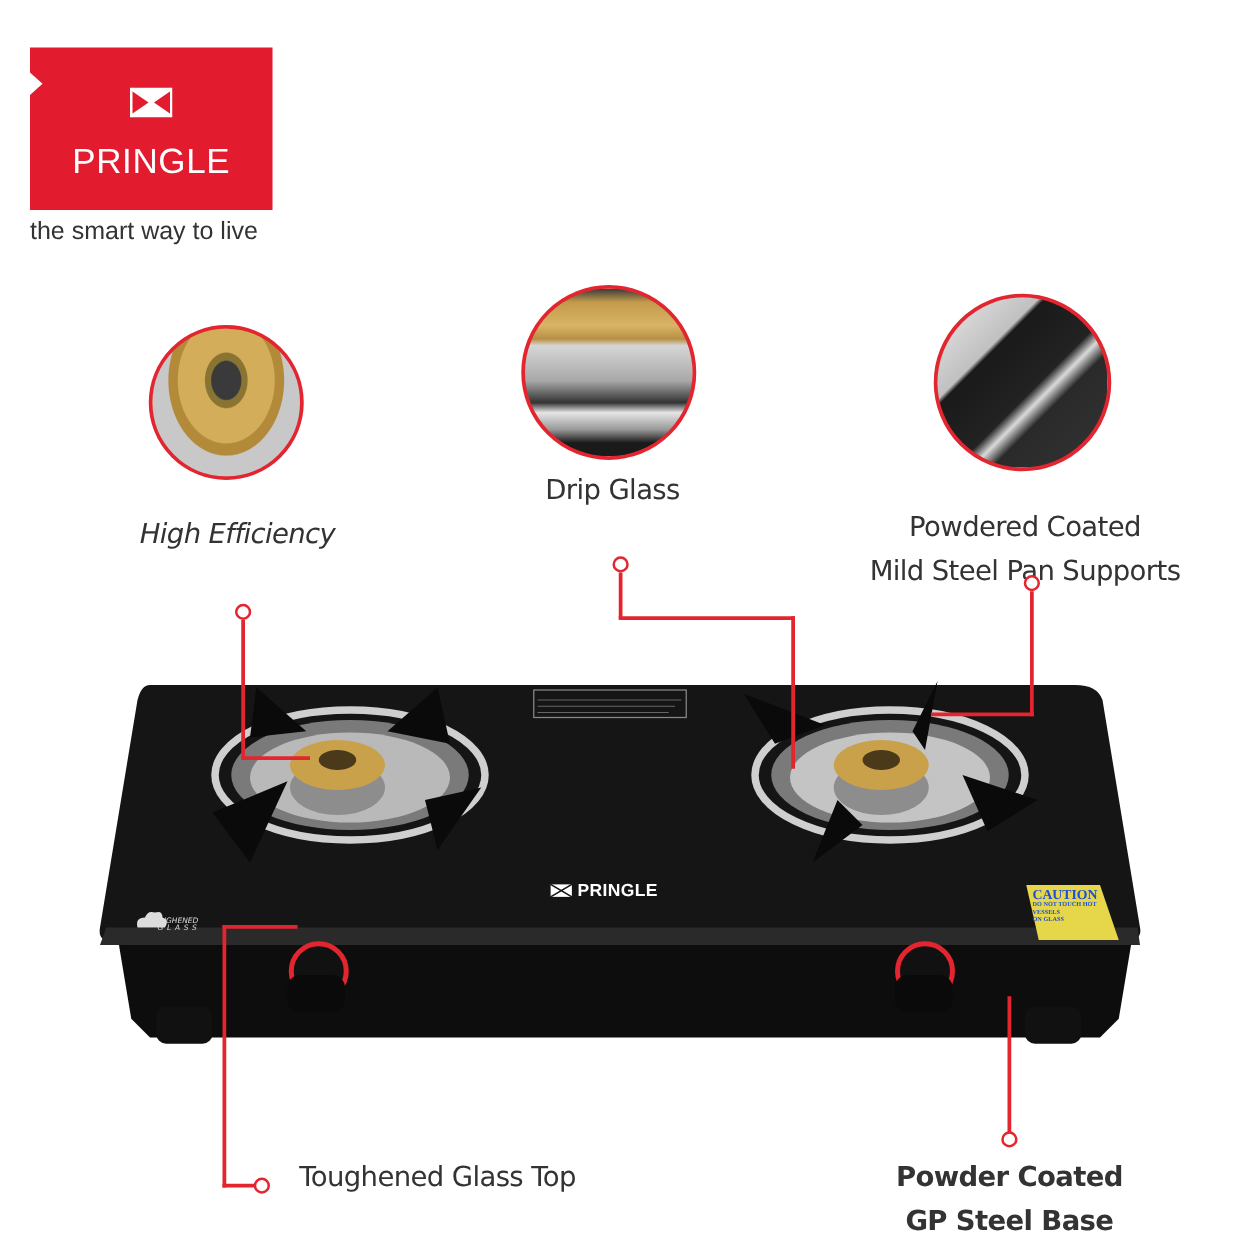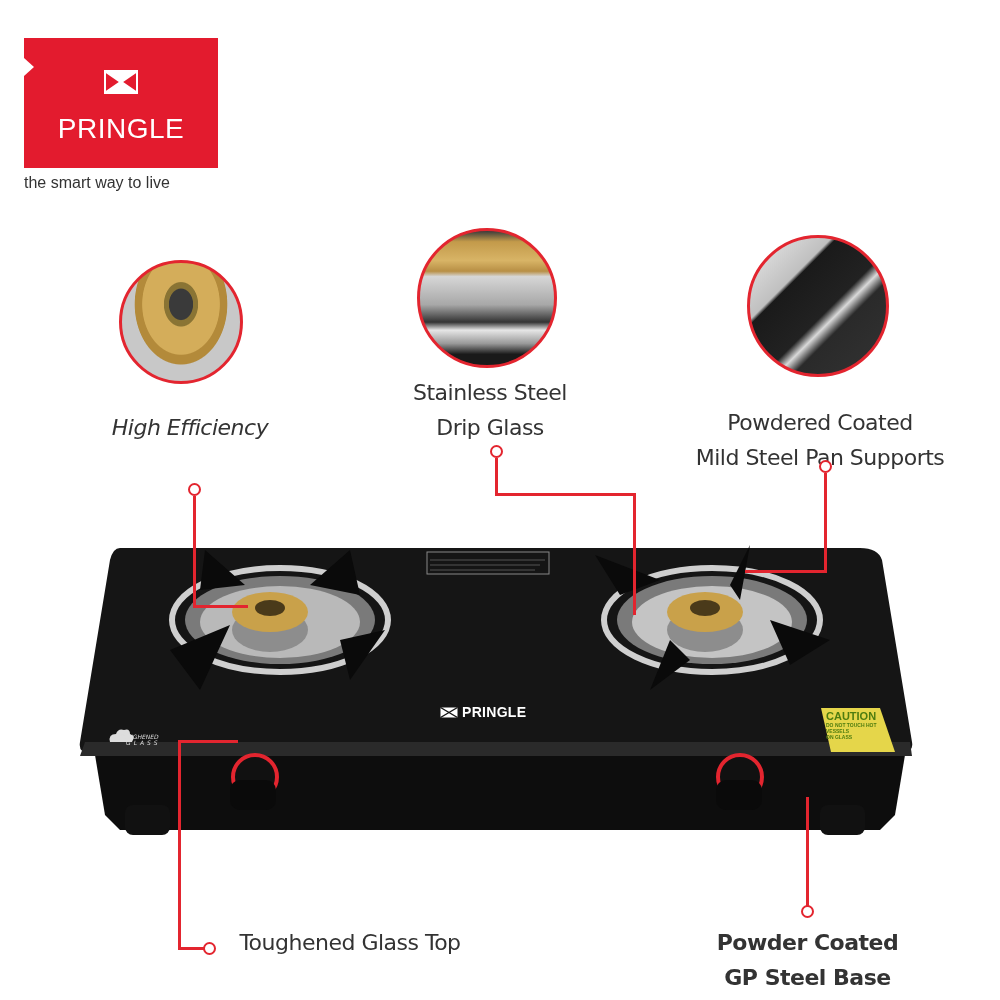--- a/index.html
+++ b/index.html
@@ -2,21 +2,21 @@
 <html><head>
 <meta charset="utf-8">
 <style>
   html,body{margin:0;padding:0;background:#fff;}
   body{width:1000px;height:1000px;position:relative;overflow:hidden;font-family:"DejaVu Sans",sans-serif;}
   .abs{position:absolute;}
   .logo{left:24px;top:38px;width:194px;height:130px;background:#e31b2e;}
   .logo-notch{left:24px;top:58px;width:0;height:0;border-top:9px solid transparent;border-bottom:9px solid transparent;border-left:10px solid #fff;}
   .logo-text{left:0;top:75px;width:194px;text-align:center;color:#fff;font-family:"Liberation Sans",sans-serif;font-size:28px;letter-spacing:0.5px;}
   .logo-icon{left:80px;top:32px;}
-  .tagline{left:24px;top:174px;width:200px;font-family:"Liberation Sans",sans-serif;font-size:16px;color:#333;}
+  .tagline{left:24px;top:174px;width:200px;font-family:"Liberation Sans",sans-serif;font-size:20px;color:#333;}
   .feat{color:#333;font-size:22px;line-height:35px;text-align:center;font-family:"DejaVu Sans",sans-serif;letter-spacing:-0.5px;}
   .circ{border-radius:50%;border:3px solid #e3252f;overflow:hidden;box-sizing:border-box;}
   .dot{width:13px;height:13px;border:2.5px solid #e3252f;border-radius:50%;box-sizing:border-box;background:#fff;}
   .ln{background:#e3252f;}
   svg{display:block;}
 </style>
 </head>
 <body>
 
 <div class="abs logo">
@@ -33,21 +33,20 @@
 <div class="abs logo-notch"></div>
 <div class="abs tagline">the smart way to live</div>
 
 <div class="abs circ" style="left:119px;top:260px;width:124px;height:124px;background:radial-gradient(ellipse at 50% 35%,#3a3a3a 0 14%,#8a7434 15% 20%,#d4ad5a 21% 46%,#b38a3a 47% 55%,#c8c8c8 56% 80%,#888 81%);"></div>
 <div class="abs feat" style="left:70px;top:410px;width:240px;font-style:italic;">
   <div>High Efficiency</div>
 </div>
 
 <div class="abs circ" style="left:417px;top:228px;width:140px;height:140px;background:linear-gradient(180deg,#3b3b3b 0%,#c39a4a 8%,#d8b466 22%,#b88f45 30%,#d6d6d6 34%,#a8a8a8 55%,#333 68%,#e6e6e6 74%,#999 84%,#1a1a1a 92%);"></div>
 <div class="abs feat" style="left:370px;top:375px;width:240px;">
-  <div>Stainless Steel</div>
   <div>Drip Glass</div>
 </div>
 
 <div class="abs circ" style="left:747px;top:235px;width:142px;height:142px;background:linear-gradient(135deg,#eaeaea 0%,#c0c0c0 30%,#1a1a1a 32%,#222 55%,#d9d9d9 60%,#2a2a2a 66%,#333 100%);"></div>
 <div class="abs feat" style="left:670px;top:381px;width:300px;margin-top:24px;">
   <div>Powdered Coated</div>
   <div>Mild Steel Pan Supports</div>
 </div>
 
 <svg class="abs" style="left:0;top:0;" width="1000" height="1000">
@@ -99,21 +98,21 @@
         <rect x="0.5" y="0.5" width="17" height="10" fill="#fff"></rect>
         <path d="M0.5 0.5 L17.5 10.5 M17.5 0.5 L0.5 10.5" stroke="#151515" stroke-width="1.3"></path>
       </svg>
     </span>
   <span style="color:#fff;font-family:'Liberation Sans',sans-serif;font-size:14px;font-weight:bold;letter-spacing:0.3px;">PRINGLE</span>
 </div>
 <div class="abs" style="left:120px;top:734px;color:#ddd;font-size:6px;font-style:italic;line-height:6px;">
   <div>TOUGHENED</div>
   <div style="letter-spacing:3px;padding-left:6px;">GLASS</div>
 </div>
-<div class="abs" style="left:826px;top:710px;width:62px;font-family:Liberation Sans, sans-serif;color:#4d7c0f;line-height:6px;">
+<div class="abs" style="left:826px;top:710px;width:62px;font-family:Liberation Serif, serif;color:#1d4ed8;line-height:6px;">
   <div style="font-size:11px;font-weight:bold;line-height:12px;">CAUTION</div>
   <div style="font-size:5px;font-weight:bold;">DO NOT TOUCH HOT</div>
   <div style="font-size:5px;font-weight:bold;">VESSELS</div>
   <div style="font-size:5px;font-weight:bold;">ON GLASS</div>
 </div>
 
 <div class="abs dot" style="left:188px;top:483px;"></div>
 <div class="abs ln" style="left:193px;top:496px;width:3px;height:112px;"></div>
 <div class="abs ln" style="left:193px;top:605px;width:55px;height:3px;"></div>
 

